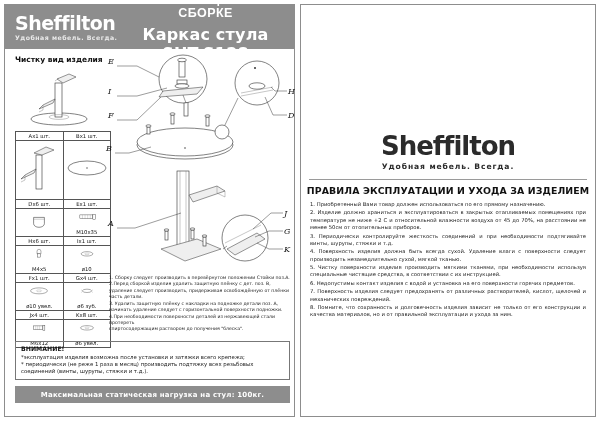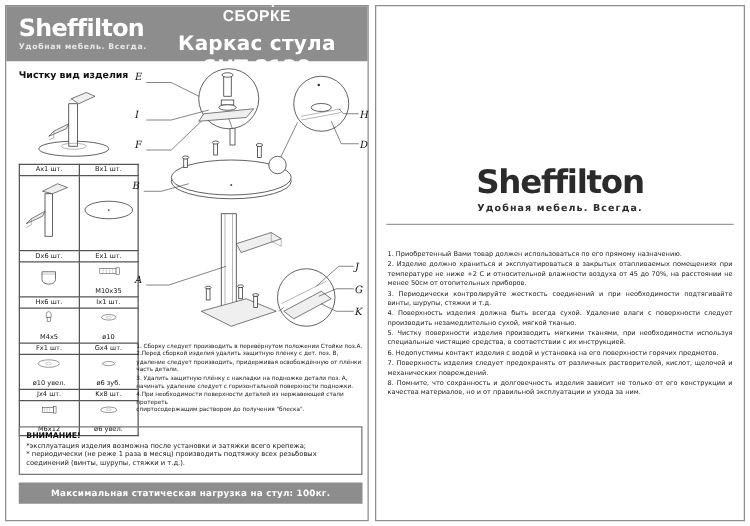--- a/index.html
+++ b/index.html
@@ -297,20 +297,21 @@
       <span>Максимальная статическая нагрузка на стул: 100кг.</span>
     </div>
   </div>
 
   <div class="panel panel-right">
     <div class="r-logo">
       <div class="r-logo-word">Sheffilton</div>
       <div class="r-logo-tag">Удобная мебель. Всегда.</div>
     </div>
     <div class="r-rule"></div>
+    <div class="r-title">ПРАВИЛА ЭКСПЛУАТАЦИИ И УХОДА ЗА ИЗДЕЛИЕМ</div>
     <div class="r-list">
       <p>1. Приобретенный Вами товар должен использоваться по его прямому назначению.</p>
       <p>2. Изделие должно храниться и эксплуатироваться в закрытых отапливаемых помещениях при температуре не ниже +2 С и относительной влажности воздуха от 45 до 70%, на расстоянии не менее 50см от отопительных приборов.</p>
       <p>3. Периодически контролируйте жесткость соединений и при необходимости подтягивайте винты, шурупы, стяжки и т.д.</p>
       <p>4. Поверхность изделия должна быть всегда сухой. Удаление влаги с поверхности следует производить незамедлительно сухой, мягкой тканью.</p>
       <p>5. Чистку поверхности изделия производить мягкими тканями, при необходимости используя специальные чистящие средства, в соответствии с их инструкцией.</p>
       <p>6. Недопустимы контакт изделия с водой и установка на его поверхности горячих предметов.</p>
       <p>7. Поверхность изделия следует  предохранять от различных растворителей, кислот, щелочей и механических повреждений.</p>
       <p>8. Помните, что сохранность и долговечность изделия зависит не только от его конструкции и качества материалов, но и от правильной эксплуатации и ухода за ним.</p>
     </div>

